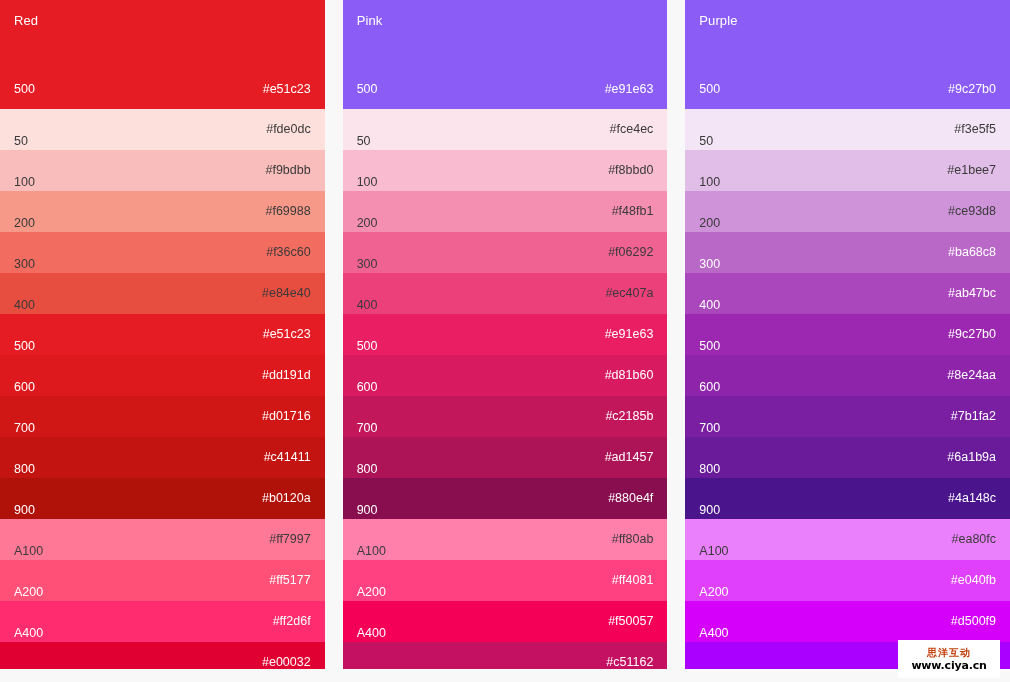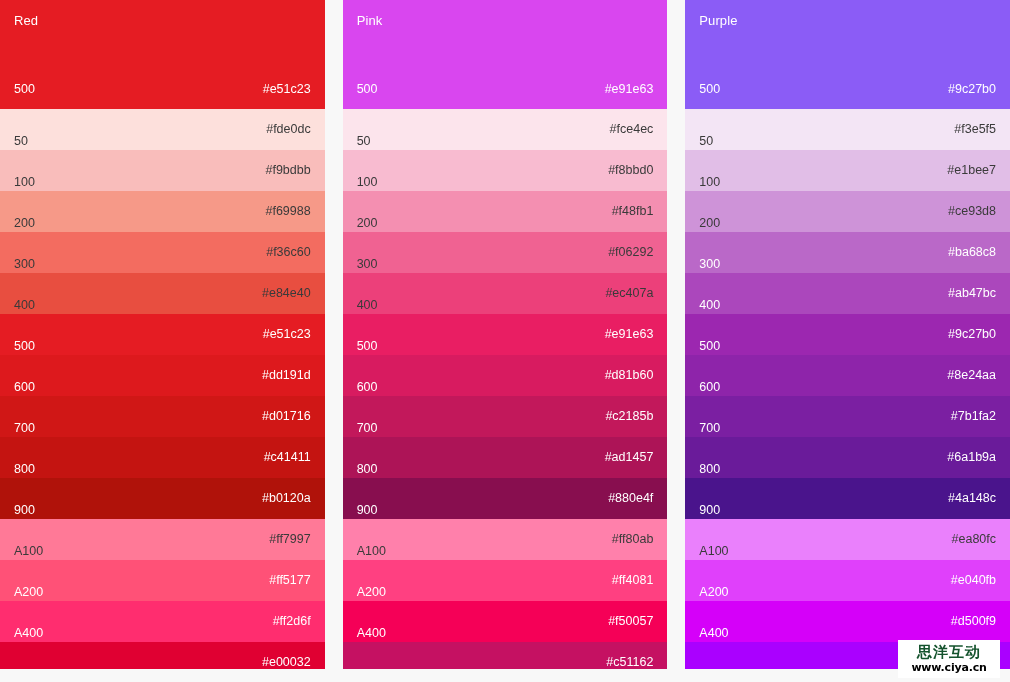--- a/index.html
+++ b/index.html
@@ -91,23 +91,23 @@
     background: #ffffff;
     display: flex;
     flex-direction: column;
     align-items: center;
     justify-content: center;
     line-height: 1;
   }
 
   #watermark .wm-cn {
     font-family: "DejaVu Sans", sans-serif;
-    font-size: 15px;
+    font-size: 10px;
     font-weight: bold;
-    color: #14532d;
+    color: #c2410c;
     letter-spacing: 1px;
   }
 
   #watermark .wm-url {
     font-family: "DejaVu Sans", sans-serif;
     font-size: 11px;
     font-weight: bold;
     color: #000000;
     margin-top: 2px;
     letter-spacing: -0.2px;
@@ -176,21 +176,21 @@
       <div class="swatch-row on-dark" style="background: rgb(255, 45, 111);">
         <span class="swatch-label">A400</span>
         <span class="swatch-hex">#ff2d6f</span>
       </div>
       <div class="swatch-row on-dark" style="background: rgb(224, 0, 50);">
         <span class="swatch-label">A700</span>
         <span class="swatch-hex">#e00032</span>
       </div>
     </div>
     <div class="palette-column">
-      <div class="palette-header" style="background: #d946ef;">
+      <div class="palette-header" style="background: #8b5cf6;">
         <div class="palette-title on-dark">Pink</div>
         <div class="palette-header-row on-dark">
           <span class="swatch-label">500</span>
           <span class="swatch-hex">#e91e63</span>
         </div>
       </div>
       <div class="swatch-row on-light" style="background: rgb(252, 228, 236);">
         <span class="swatch-label">50</span>
         <span class="swatch-hex">#fce4ec</span>
       </div>

